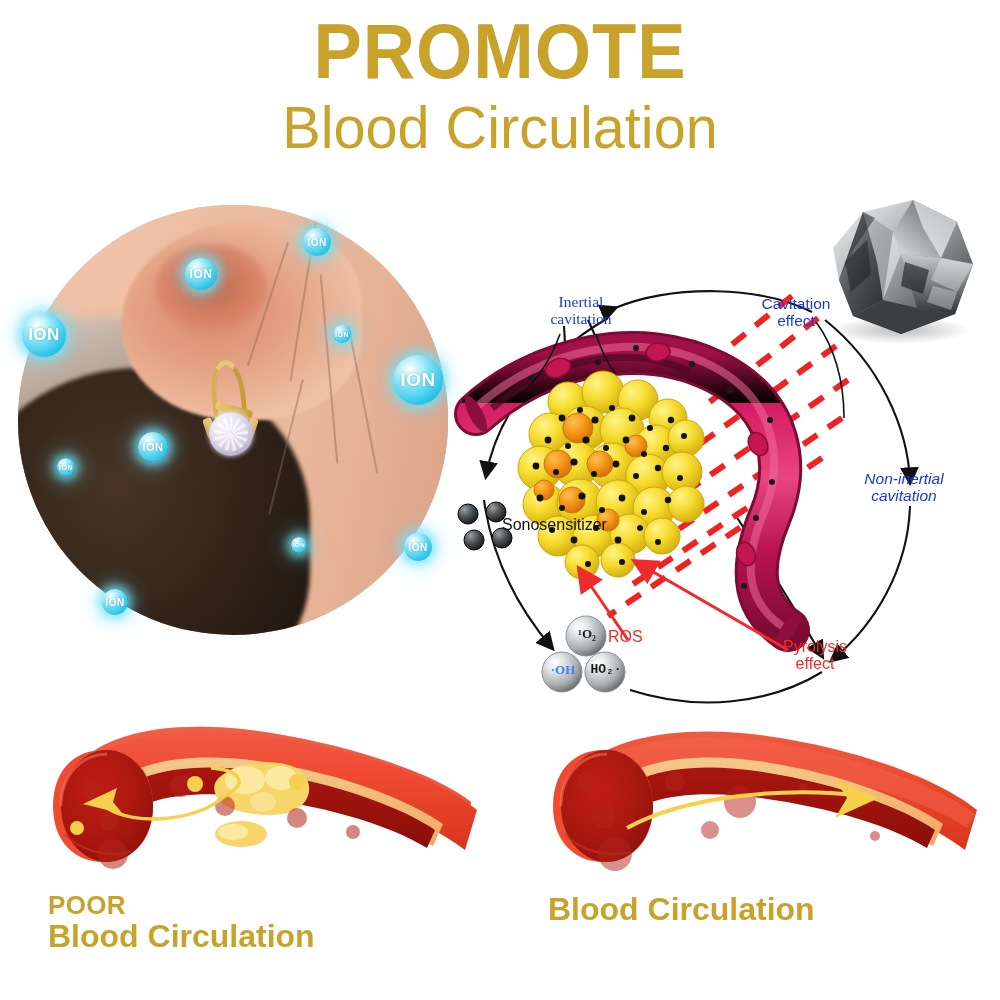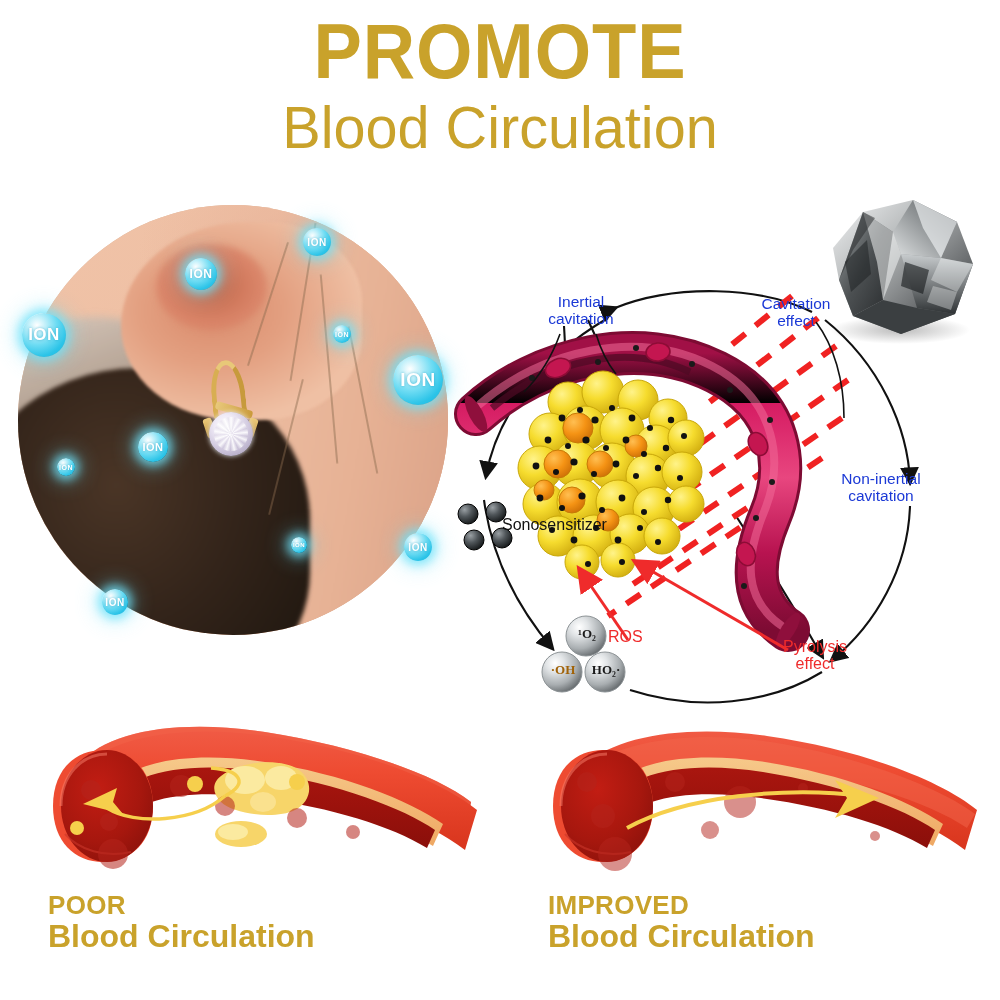--- a/index.html
+++ b/index.html
@@ -448,43 +448,43 @@
         <path d="M348,382 L196,294" marker-end="url(#ahr)"></path>
       </g>
 
       <g fill="none" stroke="#111" stroke-width="1.6">
         <path d="M120,66 C112,88 100,108 84,124"></path>
         <path d="M156,66 C162,86 168,96 176,106"></path>
         <path d="M376,54 C394,78 404,112 404,150"></path>
       </g>
     </svg>
 
-    <div class="lbl lbl-blue" style="left:86px;  top:26px;  width:110px;">
+    <div class="lbl lbl-blue" style="left:86px;  top:26px;  width:110px;font-family:Liberation Serif, serif;">
       <div>Inertial</div>
       <div>cavitation</div>
     </div>
     <div class="lbl lbl-blue" style="left:300px; top:28px;  width:112px;">
       <div>Cavitation</div>
       <div>effect</div>
     </div>
-    <div class="lbl lbl-blue" style="left:382px; top:203px; width:118px;">
+    <div class="lbl lbl-blue" style="left:405px; top:203px; width:118px;font-style:italic;">
       <div>Non-inertial</div>
       <div>cavitation</div>
     </div>
     <div class="lbl lbl-black" style="left:62px; top:248px;">Sonosensitizer</div>
 
     <div class="lbl lbl-red" style="left:168px; top:360px;">ROS</div>
     <div class="lbl lbl-red" style="left:330px; top:370px; width:90px;">
       <div>Pyrolysis</div>
       <div>effect</div>
     </div>
 
     <div class="lbl" style="left:128px; top:359px; width:38px; font-size:13px; font-weight:700; font-family:'Liberation Serif',serif; color:#1a1a1a;">¹O₂</div>
-    <div class="lbl" style="left:103px; top:395px; width:40px; font-size:13px; font-weight:700; font-family:'Liberation Serif',serif; color:#a16207;">·OH</div>
-    <div class="lbl" style="left:145px; top:395px; width:42px; font-size:13px; font-weight:700; font-family:Liberation Serif, serif; color:#1a1a1a;">HO₂·</div>
+    <div class="lbl" style="left:103px; top:395px; width:40px; font-size:13px; font-weight:700; font-family:'Liberation Serif',serif; color:#3b82f6;">·OH</div>
+    <div class="lbl" style="left:145px; top:395px; width:42px; font-size:13px; font-weight:700; font-family:Liberation Mono, monospace; color:#1a1a1a;">HO₂·</div>
   </div>
 
   <div class="vessel v-left">
     <svg width="450" height="175" viewBox="0 0 450 175">
       <defs>
         <linearGradient id="wallL" x1="0" y1="0" x2="0" y2="1">
           <stop offset="0" stop-color="#f05a44"></stop>
           <stop offset=".35" stop-color="#ee4b31"></stop>
           <stop offset="1" stop-color="#d8351d"></stop>
         </linearGradient>
@@ -612,17 +612,16 @@
         <path d="M300,70 L344,88 L300,108 L312,88 Z" fill="#f6cf4c"></path>
       </g>
     </svg>
   </div>
 
   <div class="cap cap-l">
     <div class="cap-title">POOR</div>
     <div class="cap-sub">Blood Circulation</div>
   </div>
   <div class="cap cap-r">
-    <div class="cap-title">IMPROVED</div>
     <div class="cap-sub">Blood Circulation</div>
   </div>
 
 </div>
 
 </body></html>

